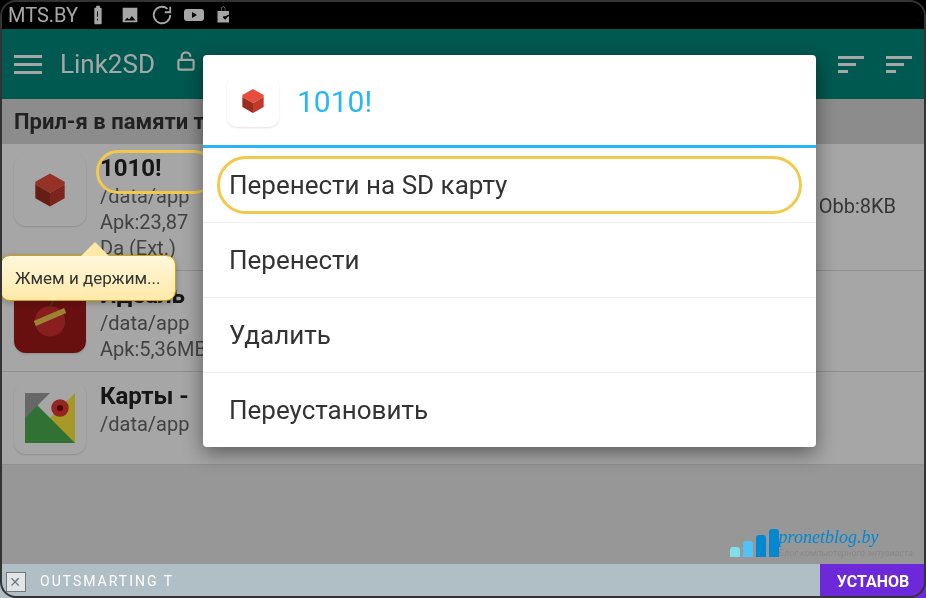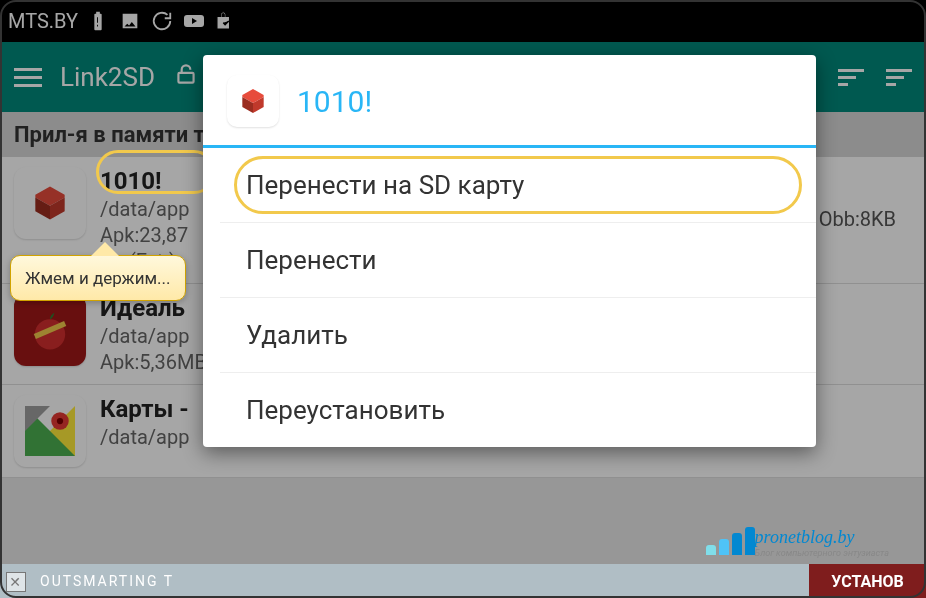--- a/index.html
+++ b/index.html
@@ -1,19 +1,19 @@
 <!DOCTYPE html>
 <html><head>
 <meta charset="utf-8">
 <style>
 * { margin: 0; padding: 0; box-sizing: border-box; font-family: Roboto, Arial, sans-serif; }
 body { width: 926px; height: 598px; background: #e8e8e8; position: relative; overflow: hidden; }
 
 
-.status-bar { height: 42px; background: #000; color: #fff; display: flex; align-items: center; padding: 9px 8px; font-size: 20px; }
+.status-bar { height: 29px; background: #000; color: #fff; display: flex; align-items: center; padding: 9px 8px; font-size: 20px; }
 .status-left { display: flex; align-items: center; gap: 8px; }
 .status-right { margin-left: auto; display: flex; align-items: center; gap: 8px; }
 .status-icon { display: inline-flex; align-items: center; justify-content: center; width: 24px; height: 24px; }
 
 
 .app-bar { height: 70px; background: #00897b; color: #fff; display: flex; align-items: center; padding: 0 14px; gap: 18px; font-size: 26px; }
 .hamburger { display: flex; flex-direction: column; gap: 5px; }
 .hamburger span { width: 28px; height: 3px; background: #fff; }
 .app-title { font-weight: 400; }
 .app-bar-icons { margin-left: auto; display: flex; gap: 22px; align-items: center; }
@@ -36,39 +36,39 @@
 .app-right { font-size: 20px; color: #555; position: absolute; right: 30px; top: 50px; }
 
 
 .dim { position: absolute; inset: 0; background: rgba(0,0,0,0.35); }
 
 
 .dialog { position: absolute; left: 203px; top: 55px; width: 613px; background: #fff; box-shadow: 0 6px 20px rgba(0,0,0,0.45); border-radius: 4px; }
 .dialog-header { display: flex; align-items: center; gap: 18px; padding: 20px 24px 18px; border-bottom: 3px solid #29b6f6; }
 .dialog-icon { width: 52px; height: 52px; border-radius: 10px; background: #fff; display: flex; align-items: center; justify-content: center; box-shadow: 0 1px 2px rgba(0,0,0,0.12); }
 .dialog-title { color: #29b6f6; font-size: 30px; font-weight: 400; }
-.dialog-item { padding: 22px 26px; font-size: 26px; color: #333; border-bottom: 1px solid #eee; margin-left: 17px; }
+.dialog-item { padding: 22px 26px; font-size: 26px; color: #333; border-bottom: 1px solid #eee; }
 .dialog-item:last-child { border-bottom: none; }
 .dialog-item.highlighted { position: relative; }
 .dialog-item.highlighted::before { content: ''; position: absolute; left: 14px; right: 14px; top: 8px; bottom: 8px; border: 3px solid #f2c94c; border-radius: 30px; }
 
 
 .callout-halo { position: absolute; left: 96px; top: 150px; width: 120px; height: 44px; border: 3px solid #f2c94c; border-radius: 22px; }
-.callout { position: absolute; left: 10px; top: 255px; background: linear-gradient(#fff8dc, #ffe9a8); border: 1px solid #d1a300; border-radius: 10px; padding: 12px 14px; font-size: 17px; color: #333; box-shadow: 0 2px 6px rgba(0,0,0,0.25); }
+.callout { position: absolute; left: 0; top: 255px; background: linear-gradient(#fff8dc, #ffe9a8); border: 1px solid #d1a300; border-radius: 10px; padding: 12px 14px; font-size: 17px; color: #333; box-shadow: 0 2px 6px rgba(0,0,0,0.25); }
 .callout::before { content: ''; position: absolute; top: -28px; left: 80px; border: 14px solid transparent; border-bottom-color: #ffe9a8; }
 .callout::after { content: ''; position: absolute; top: -30px; left: 79px; border: 15px solid transparent; border-bottom-color: #d1a300; z-index: -1; }
 
 
 .ad-band { position: absolute; left: 0; right: 0; bottom: 0; height: 34px; display: flex; }
 .ad-left { flex: 1; background: #b0bec5; color: #fff; font-size: 14px; letter-spacing: 2px; display: flex; align-items: center; padding-left: 40px; position: relative; }
 .ad-close { position: absolute; left: 6px; bottom: 6px; width: 20px; height: 20px; border: 1px solid #777; color: #777; font-size: 14px; display: flex; align-items: center; justify-content: center; background: rgba(255,255,255,0.6); }
-.ad-right { width: 117px; background: #7f1d1d; color: #fff; display: flex; align-items: center; justify-content: center; font-size: 16px; font-weight: bold; }
-
-
-.watermark { position: absolute; right: 37px; bottom: 40px; display: flex; align-items: flex-start; }
+.ad-right { width: 106px; background: #6d28d9; color: #fff; display: flex; align-items: center; justify-content: center; font-size: 16px; font-weight: bold; }
+
+
+.watermark { position: absolute; right: 13px; bottom: 40px; display: flex; align-items: center; }
 .watermark-bars { display: flex; align-items: flex-end; gap: 3px; }
 .watermark-bars span { width: 10px; background: #0288d1; border-radius: 3px 3px 0 0; }
 .watermark-bars span:nth-child(1){ height: 10px; background: #80deea; }
 .watermark-bars span:nth-child(2){ height: 16px; background: #4fc3f7; }
 .watermark-bars span:nth-child(3){ height: 22px; }
 .watermark-bars span:nth-child(4){ height: 28px; }
 .watermark-text { display: flex; flex-direction: column; }
 .watermark-text .t1 { color: #0288d1; font-size: 18px; font-style: italic; font-family: Georgia, serif; }
 .watermark-text .t2 { color: #888; font-size: 9px; font-style: italic; }
 

